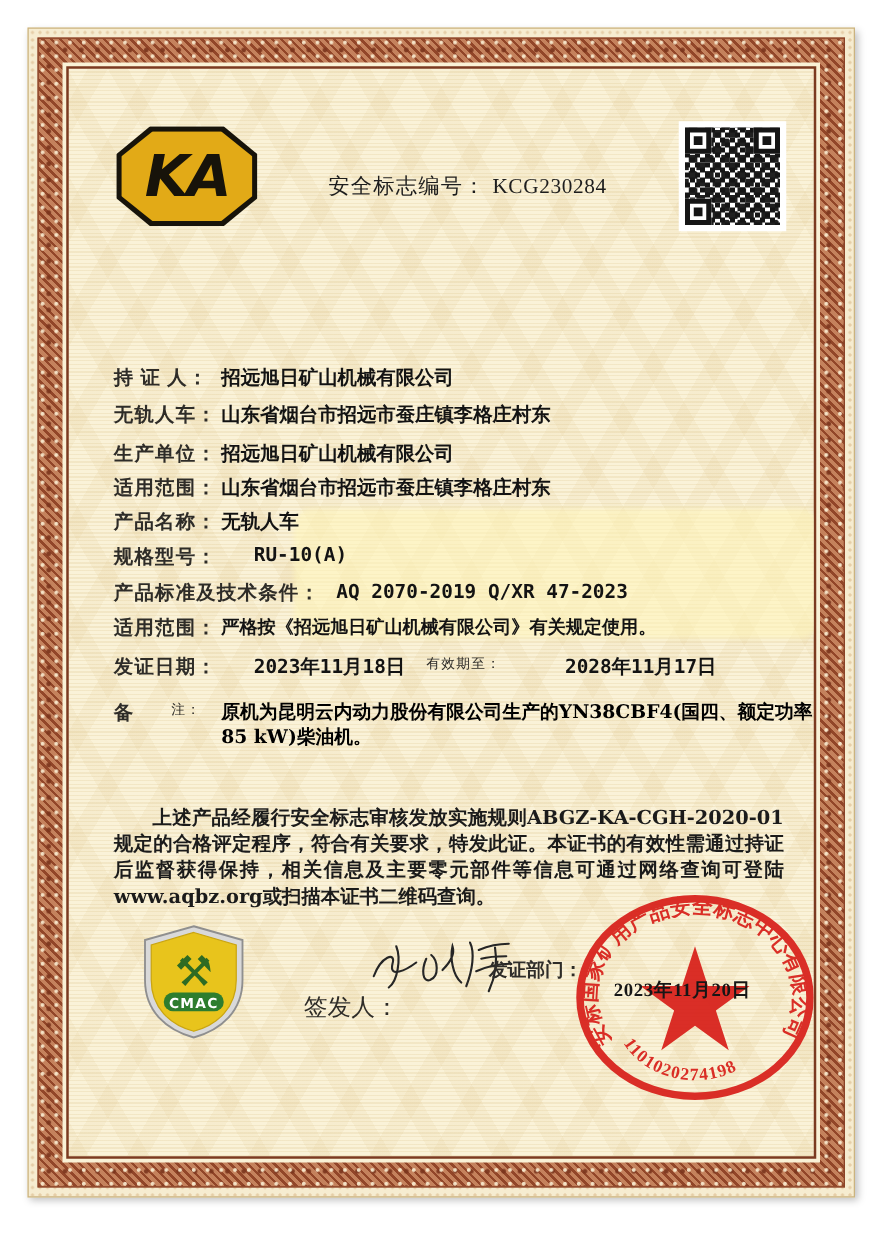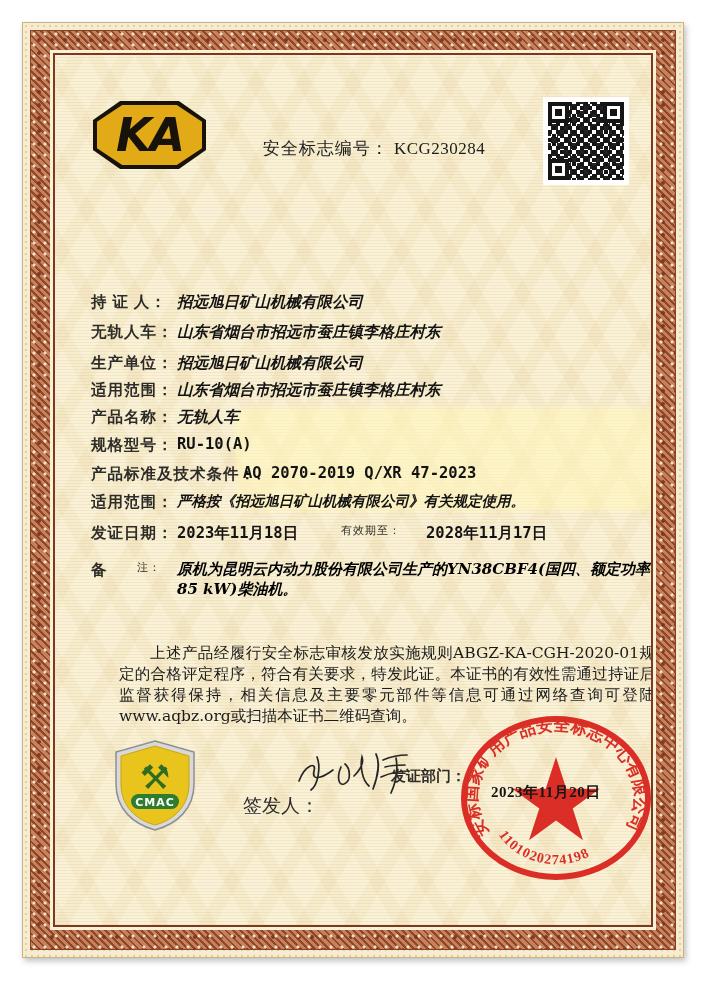--- a/index.html
+++ b/index.html
@@ -29,21 +29,21 @@
     background-color:#faf2d8;
     background-image:
       repeating-linear-gradient(0deg, rgba(216,190,130,.22) 0 1px, transparent 1px 3px),
       repeating-linear-gradient(60deg, rgba(222,196,140,.13) 0 14px, transparent 14px 42px),
       repeating-linear-gradient(-60deg, rgba(222,196,140,.13) 0 14px, transparent 14px 42px);
     overflow:hidden;
   }
   .hiband { position:absolute; left:180px; top:352px; width:420px; height:104px;
     background:rgba(255,246,186,.55); border-radius:14px; filter:blur(2px); }
   
-  .ka { position:absolute; left:38px; top:46px; width:113px; height:68px;
+  .ka { position:absolute; left:38px; top:46px; width:113px; height:80px;
     clip-path:polygon(24% 0%, 76% 0%, 100% 28%, 100% 72%, 76% 100%, 24% 100%, 0% 72%, 0% 28%);
     background:#17130a; display:flex; align-items:center; justify-content:center; }
   .ka-in { position:absolute; inset:4px;
     clip-path:polygon(24% 0%, 76% 0%, 100% 28%, 100% 72%, 76% 100%, 24% 100%, 0% 72%, 0% 28%);
     background:#e2aa17; }
   .ka-txt { position:relative; font-family:"DejaVu Sans", sans-serif; font-weight:900;
     font-style:italic; font-size:46px; color:#17130a; letter-spacing:-2px; line-height:1; }
   .certno { position:absolute; left:0; right:0; top:82px; text-align:center; padding-left:42px;
     font-size:17px; color:#1d1d1d; letter-spacing:1px; }
   .certno .v { font-family:"Liberation Serif", serif; letter-spacing:.5px; }
@@ -57,30 +57,30 @@
   .f { position:absolute; width:21px; height:21px; border:4px solid #151515; background:#fff; }
   .f::after { content:""; position:absolute; inset:3px; background:#151515; }
   .f.tl { left:5px; top:5px; } .f.tr { right:5px; top:5px; } .f.bl { left:5px; bottom:5px; }
   
   .title { position:absolute; left:0; right:0; top:158px; text-align:center;
     font-size:33px; font-weight:900; color:#0d0d0d; letter-spacing:5px; }
   
   .row { position:absolute; left:0; right:0; white-space:nowrap; }
   .lbl { position:absolute; left:36px; font-size:15.5px; font-weight:700; color:#2e2c28; letter-spacing:1px; }
   .val { position:absolute; left:122px; font-size:15.5px; color:#131313; }
-  .kai { font-family:"DejaVu Serif", serif; font-style:italic; font-weight:700; }
-  .num { font-family:"DejaVu Sans Mono", monospace; font-weight:700; letter-spacing:0; }
+  .kai { font-family:"DejaVu Serif", serif; font-weight:700; }
+  .num { font-family:"DejaVu Sans Mono", monospace; font-weight:700; letter-spacing:0;margin-left:26px; }
   .v-at { left:188px; }
   .lbl2 { position:absolute; font-size:11px; font-weight:400; color:#2e2c28; letter-spacing:1px; }
   
   .rem-line { position:absolute; left:122px; font-size:15px; }
   
   .statement { position:absolute; left:36px; top:588px; width:536px;
-    font-size:15.5px; line-height:21px; font-weight:400; color:#1b1b1b;
-    text-indent:2em; text-align:justify; font-family:"DejaVu Serif", serif;margin-left:28px; }
+    font-size:15.5px; line-height:21px; font-weight:700; color:#1b1b1b;
+    text-indent:2em; text-align:justify; font-family:"DejaVu Serif", serif; }
   
   .cmac { position:absolute; left:55px; top:684px; width:90px; height:94px; }
   .signer { position:absolute; left:188px; top:712px; font-size:19px; font-weight:400; color:#2e2c28;margin-top:26px; }
   .sig { position:absolute; left:232px; top:690px; }
   .dept { position:absolute; left:336px; top:712px; font-size:15px; font-weight:700; color:#2e2c28; }
   .seal { position:absolute; left:401px; top:656px; width:200px; height:172px; opacity:.93; }
   .seal-date { position:absolute; left:436px; top:728px; font-size:15px; font-weight:700;
     color:#161616; letter-spacing:.5px; z-index:5; }
 </style>
 </head>

